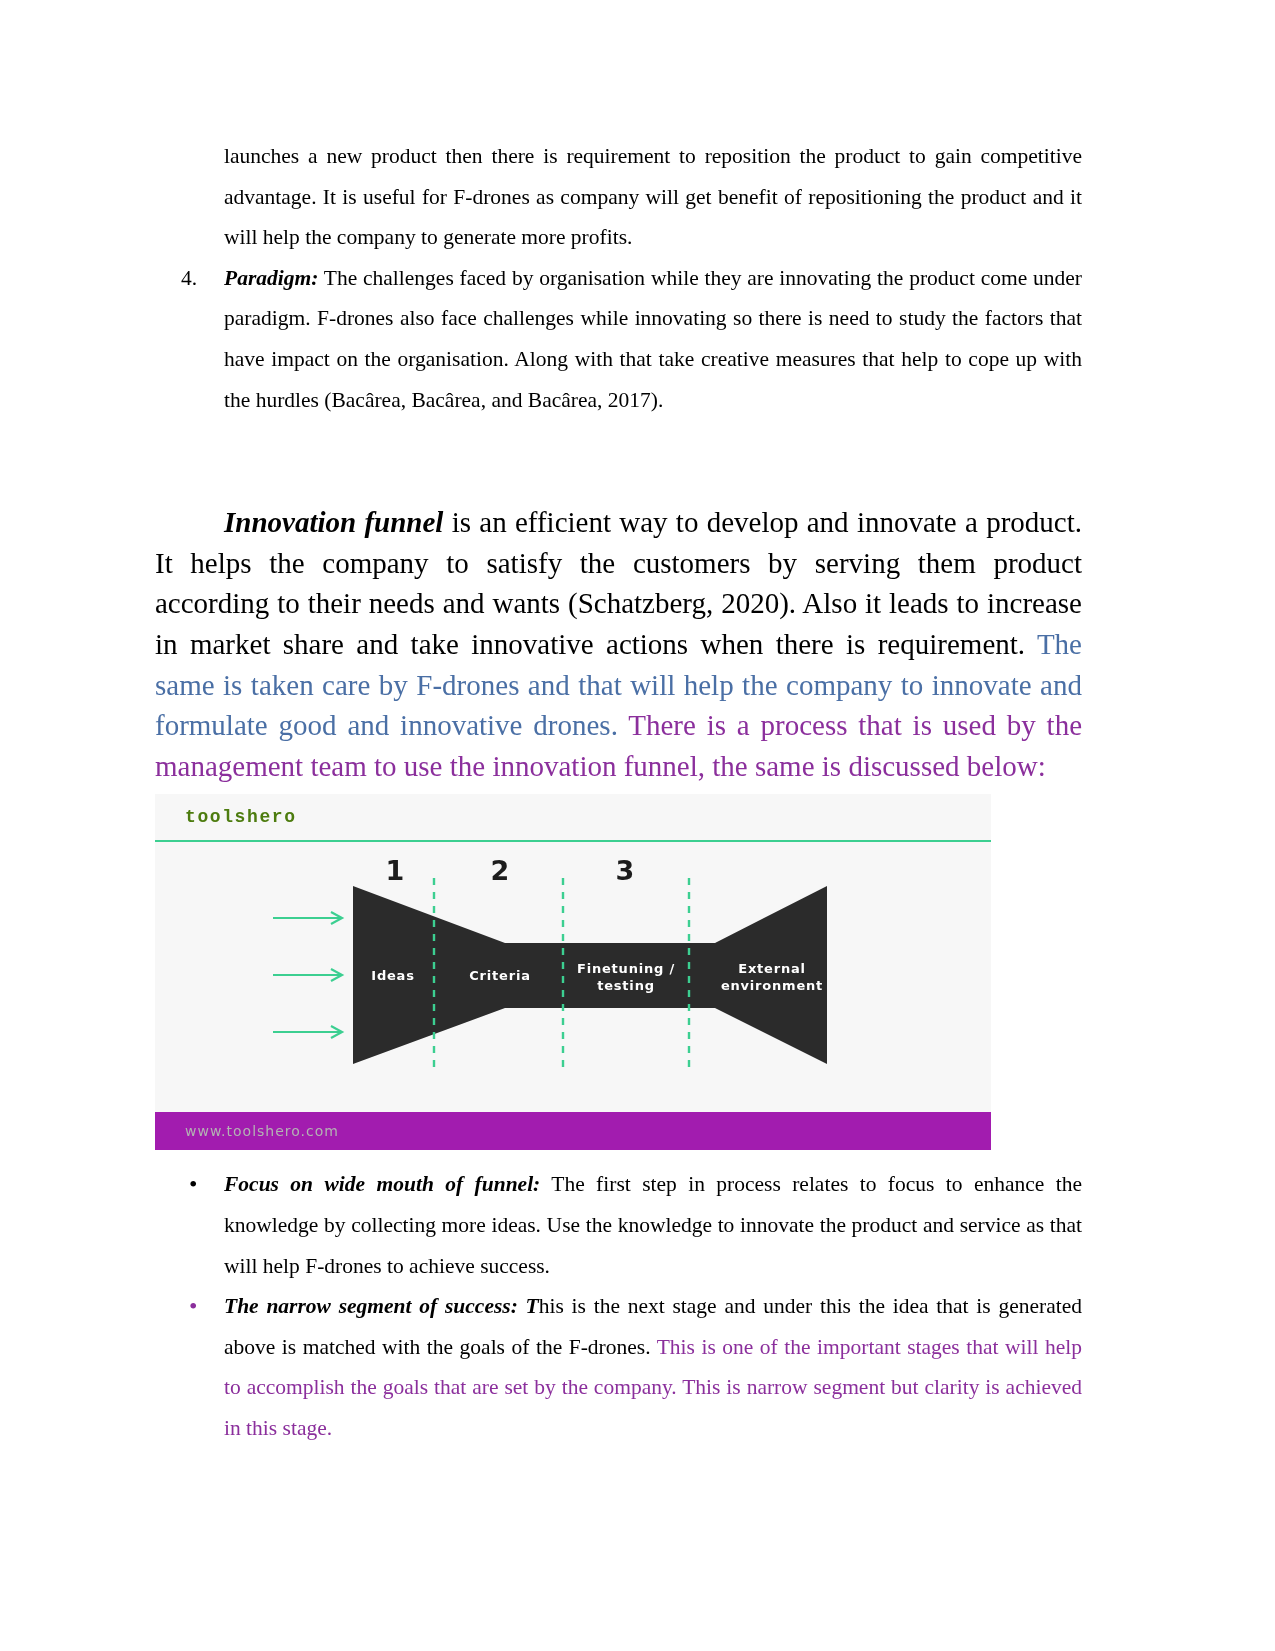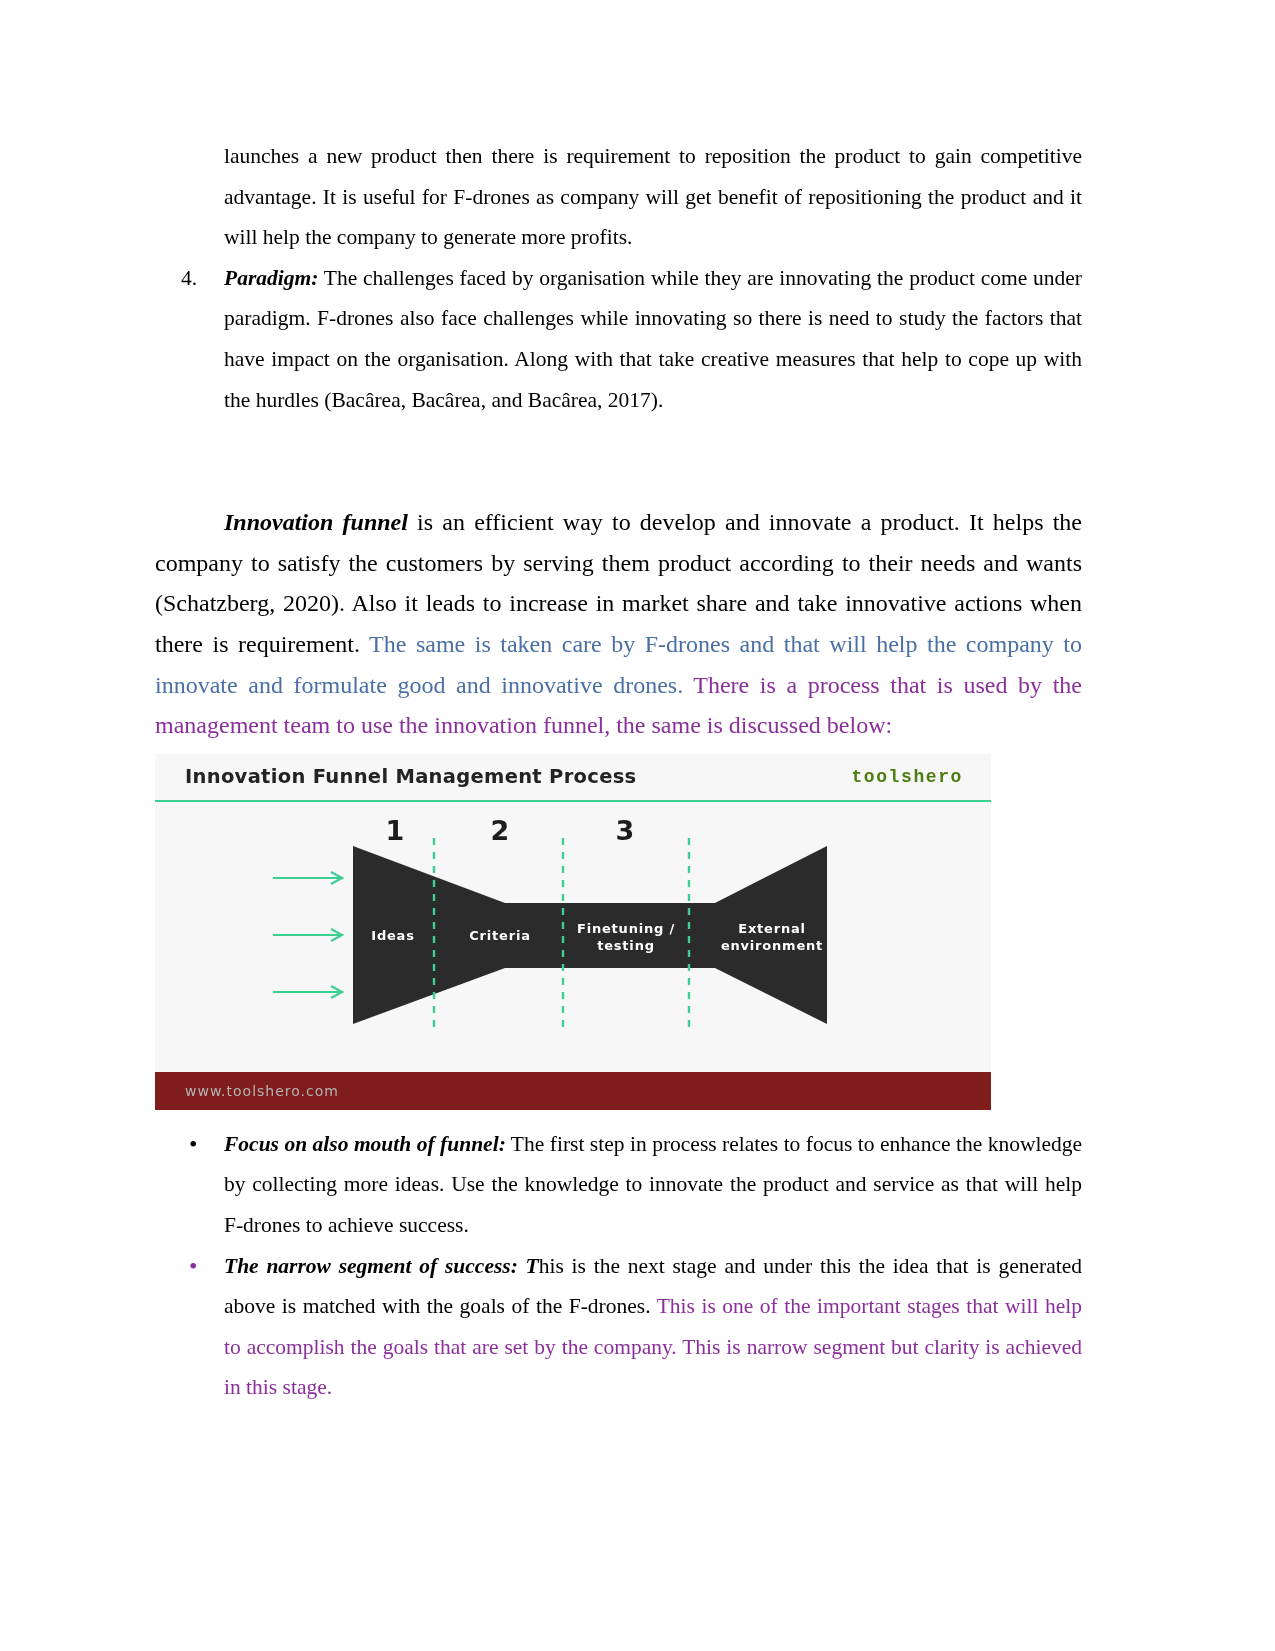--- a/index.html
+++ b/index.html
@@ -61,21 +61,21 @@
   }
 
   b, .b { font-weight: bold; font-style: italic; }
 
   .blue  { color: #4a6fa5; }
   .purple{ color: #8b2f9c; }
 
   .gap-lg { height: 82px; }
 
   .body-para {
-    font-size: 24px;
+    font-size: 29px;
     line-height: 40.6px;
     text-align: justify;
     margin: 0;
     text-indent: 69px;
   }
 
   
   .figure {
     margin-top: 8px;
     width: 836px;
@@ -111,21 +111,21 @@
     position: relative;
     height: 270px;
     background: #f7f7f7;
   }
   .fig-footer {
     height: 38px;
     display: flex;
     align-items: center;
     padding-left: 30px;
     box-sizing: border-box;
-    background: #7f1d1d;
+    background: #a21caf;
   }
   .fig-url {
     font-family: "DejaVu Sans", "Liberation Sans", sans-serif;
     font-size: 14px;
     letter-spacing: 1px;
     color: #b3b3b3;
   }
   .fig-svg { display: block; }
 
   
@@ -170,21 +170,20 @@
       </li>
     </ol>
 
     <div class="gap-lg"></div>
 
     <p class="body-para"><b>Innovation funnel</b><span> is an efficient way to develop and innovate a product. It helps the company to satisfy the customers by serving them product according to their needs and wants (Schatzberg, 2020). Also it leads to increase in market share and take innovative actions when there is requirement. </span><span class="blue">The same is taken care by F-drones and that will help the company to innovate and formulate good and innovative drones. </span><span class="purple">There is a process that is used by the management team to use the innovation funnel, the same is discussed below:</span></p>
 
     <div class="figure">
 
       <div class="fig-header">
-        <span class="fig-title">Innovation Funnel Management Process</span>
         <span class="fig-brand">toolshero</span>
       </div>
 
       <div class="fig-body">
         <svg class="fig-svg" width="836" height="270" viewBox="0 0 836 270" xmlns="http://www.w3.org/2000/svg">
 
           <rect x="0" y="0" width="836" height="270" fill="#f7f7f7"></rect>
 
           <g stroke="#3ccf91" stroke-width="2.2" fill="none">
             <g>
@@ -227,21 +226,21 @@
       </div>
 
       <div class="fig-footer">
         <span class="fig-url">www.toolshero.com</span>
       </div>
     </div>
 
     <ul class="bullets">
       <li class="bullet-item">
         <span class="dot dot-black">•</span>
-        <b>Focus on also mouth of funnel:</b><span> The first step in process relates to focus to enhance the knowledge by collecting more ideas. Use the knowledge to innovate the product and service as that will help F-drones to achieve success.</span><span class="purple"></span>
+        <b>Focus on wide mouth of funnel:</b><span> The first step in process relates to focus to enhance the knowledge by collecting more ideas. Use the knowledge to innovate the product and service as that will help F-drones to achieve success.</span><span class="purple"></span>
       </li>
       <li class="bullet-item">
         <span class="dot dot-purple">•</span>
         <b>The narrow segment of success: T</b><span>his is the next stage and under this the idea that is generated above is matched with the goals of the F-drones. </span><span class="purple">This is one of the important stages that will help to accomplish the goals that are set by the company. This is narrow segment but clarity is achieved in this stage.</span>
       </li>
     </ul>
 
   </div>
 </div>
 

